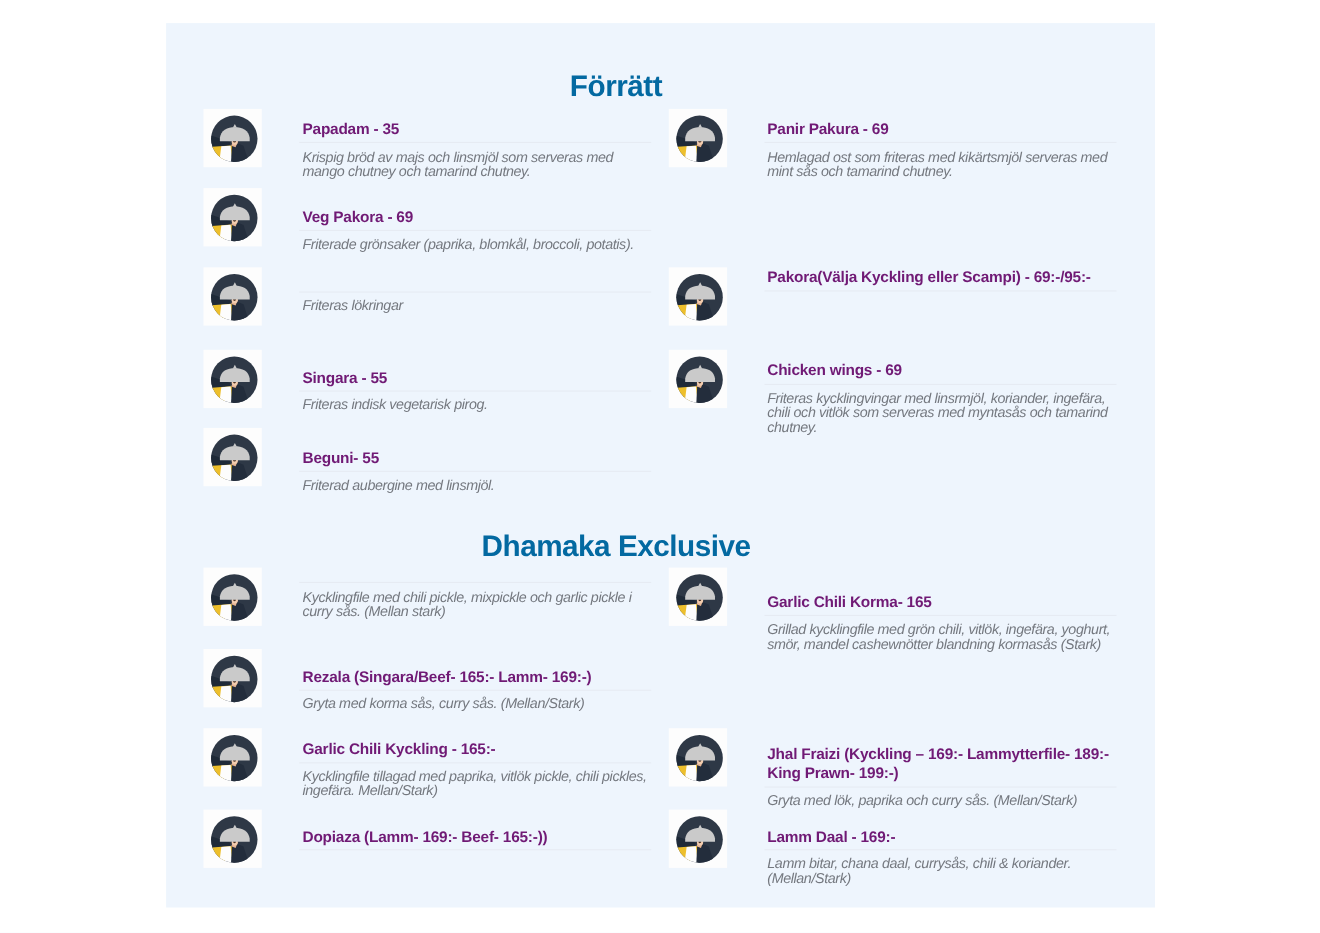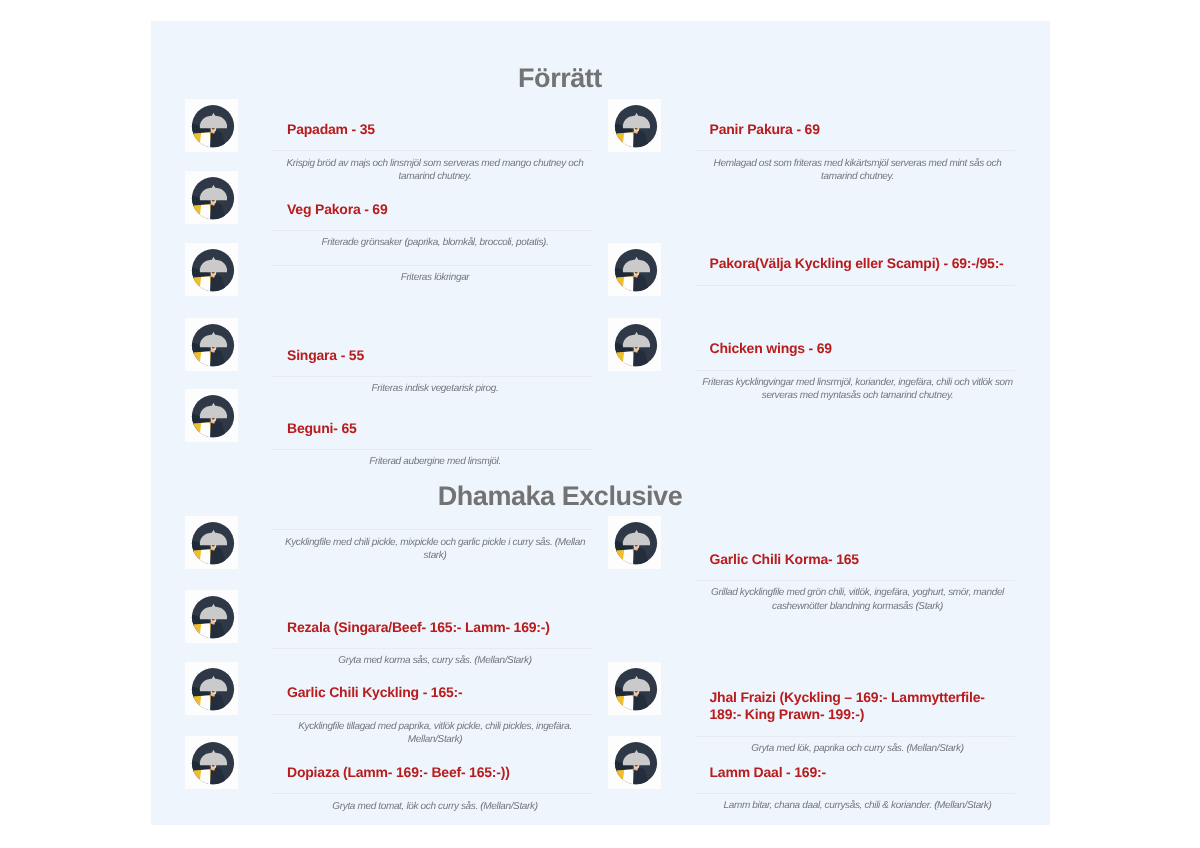--- a/index.html
+++ b/index.html
@@ -21,57 +21,56 @@
     background: #eef5fd;
   }
   .section { position: absolute; left: 0; width: 899px; }
   .section-heading {
     position: absolute;
     left: 0; width: 818px;
     text-align: center;
     font-size: 27px;
     font-weight: 700;
     letter-spacing: -0.45px;
-    color: #737373;
+    color: #0369a1;
     line-height: 27px;
     white-space: nowrap;
   }
   .menu-item { position: absolute; width: 409px; }
   .item-icon {
     position: absolute;
     left: 0; top: 0;
     width: 53px; height: 53px;
     background: #fdfdfd;
   }
   .item-icon svg { display: block; width: 53px; height: 53px; }
   .item-body { position: absolute; left: 90px; top: 0; width: 320px; }
   .item-title {
     font-size: 14px;
     font-weight: 700;
     letter-spacing: -0.2px;
-    color: #b91c1c;
+    color: #701a75;
     line-height: 17.5px;
-    margin: 12px;
+    margin: 0;
     padding: 0;
   }
   .item-rule {
     height: 1px;
     background: #e6ebf3;
     margin: 3px 0 0 -3px;
     width: 320px;
   }
   .item-desc {
-    font-size: 10px;
+    font-size: 13px;
     font-style: italic;
     letter-spacing: -0.35px;
     color: #74787f;
     line-height: 13.5px;
     margin: 5.2px 0 0 0;
     padding: 0;
-    text-align: center;
   }
 </style>
 </head>
 <body>
 
 <svg width="0" height="0" style="position:absolute;left:-9999px" aria-hidden="true">
  <defs>
   <clipPath id="clocheClip">
         <circle cx="28" cy="27.2" r="21.1"></circle>
       </clipPath>
@@ -142,21 +141,21 @@
           <div class="item-desc">Friteras indisk vegetarisk pirog.</div>
         </div>
       </div>
       <div class="menu-item" style="left:34.0px; top:368.0px">
         <div class="item-icon">
             <svg viewBox="0 0 53 53">
               <use href="#clocheWaiter"></use>
             </svg>
           </div>
         <div class="item-body" style="top:18.65px">
-          <div class="item-title">Beguni- 65</div>
+          <div class="item-title">Beguni- 55</div>
           <div class="item-rule"></div>
           <div class="item-desc">Friterad aubergine med linsmjöl.</div>
         </div>
       </div>
       <div class="menu-item" style="left:456.5px; top:77.6px">
         <div class="item-icon">
             <svg viewBox="0 0 53 53">
               <use href="#clocheWaiter"></use>
             </svg>
           </div>
@@ -229,21 +228,20 @@
       </div>
       <div class="menu-item" style="left:34.0px; top:714.7px">
         <div class="item-icon">
             <svg viewBox="0 0 53 53">
               <use href="#clocheWaiter"></use>
             </svg>
           </div>
         <div class="item-body" style="top:16.15px">
           <div class="item-title">Dopiaza (Lamm- 169:- Beef- 165:-))</div>
           <div class="item-rule"></div>
-          <div class="item-desc">Gryta med tomat, lök och curry sås. (Mellan/Stark)</div>
         </div>
       </div>
       <div class="menu-item" style="left:456.5px; top:494.6px">
         <div class="item-icon">
             <svg viewBox="0 0 53 53">
               <use href="#clocheWaiter"></use>
             </svg>
           </div>
         <div class="item-body" style="top:23px">
           <div class="item-title">Garlic Chili Korma- 165</div>

